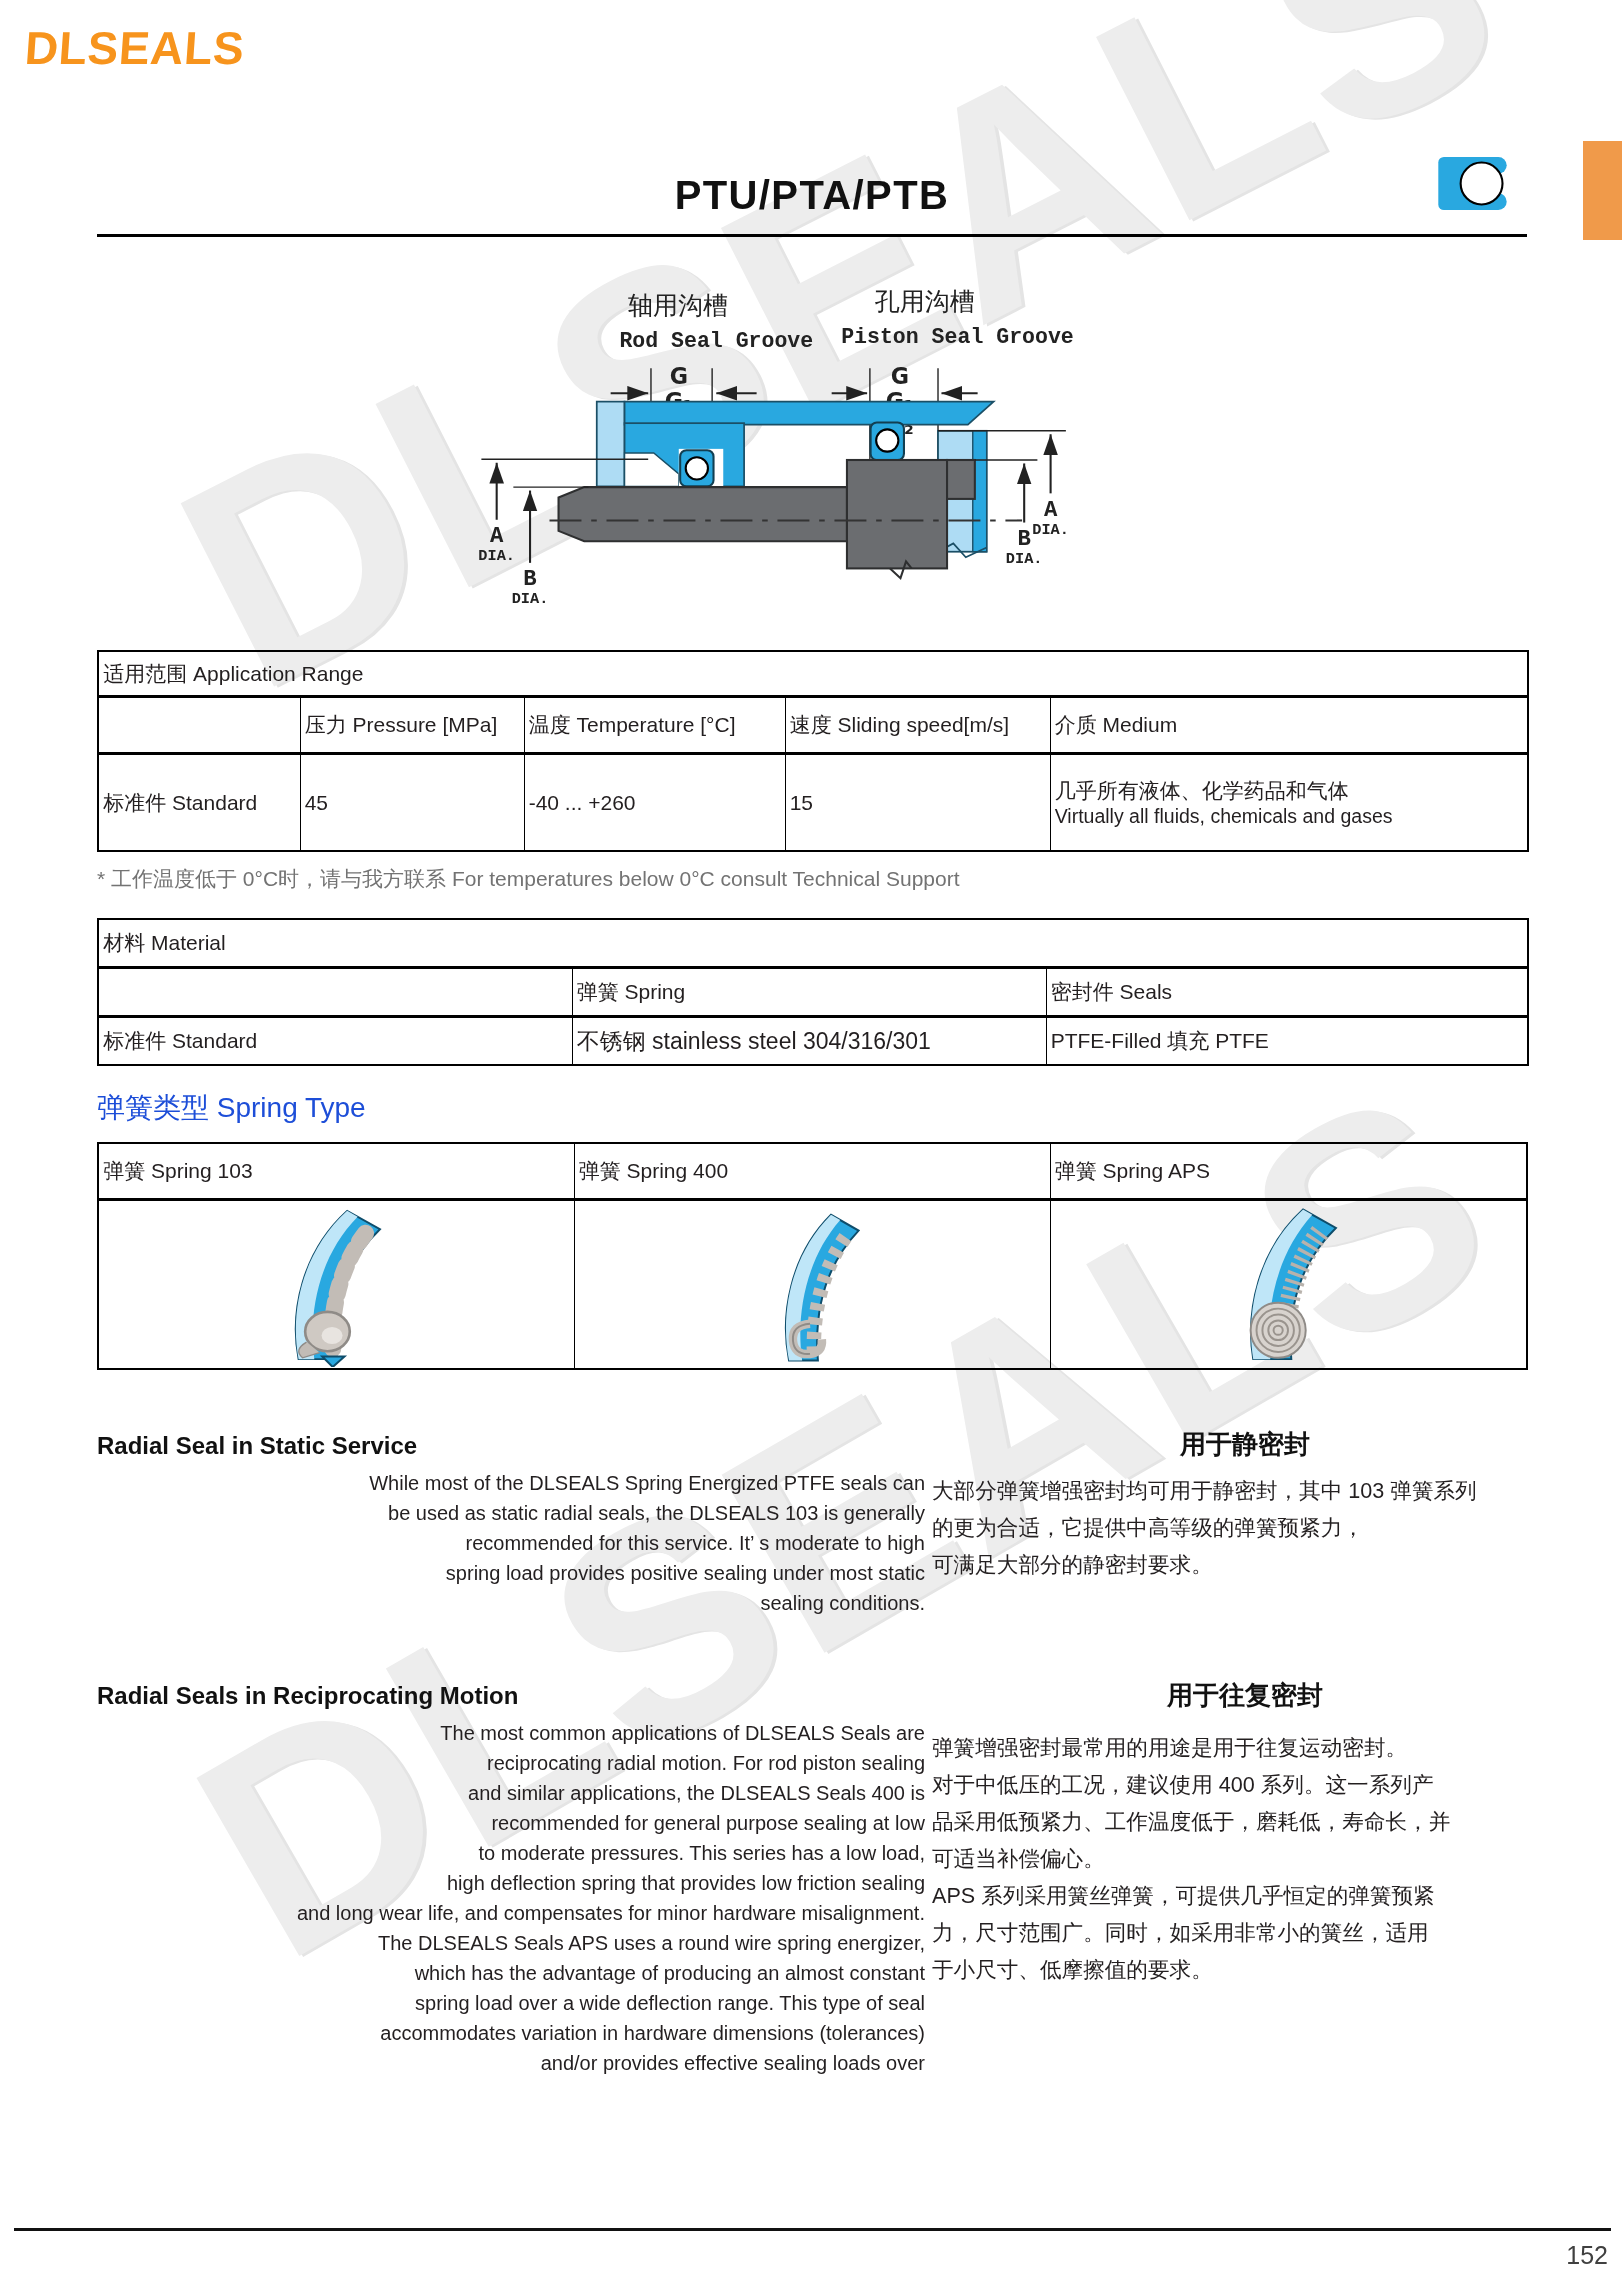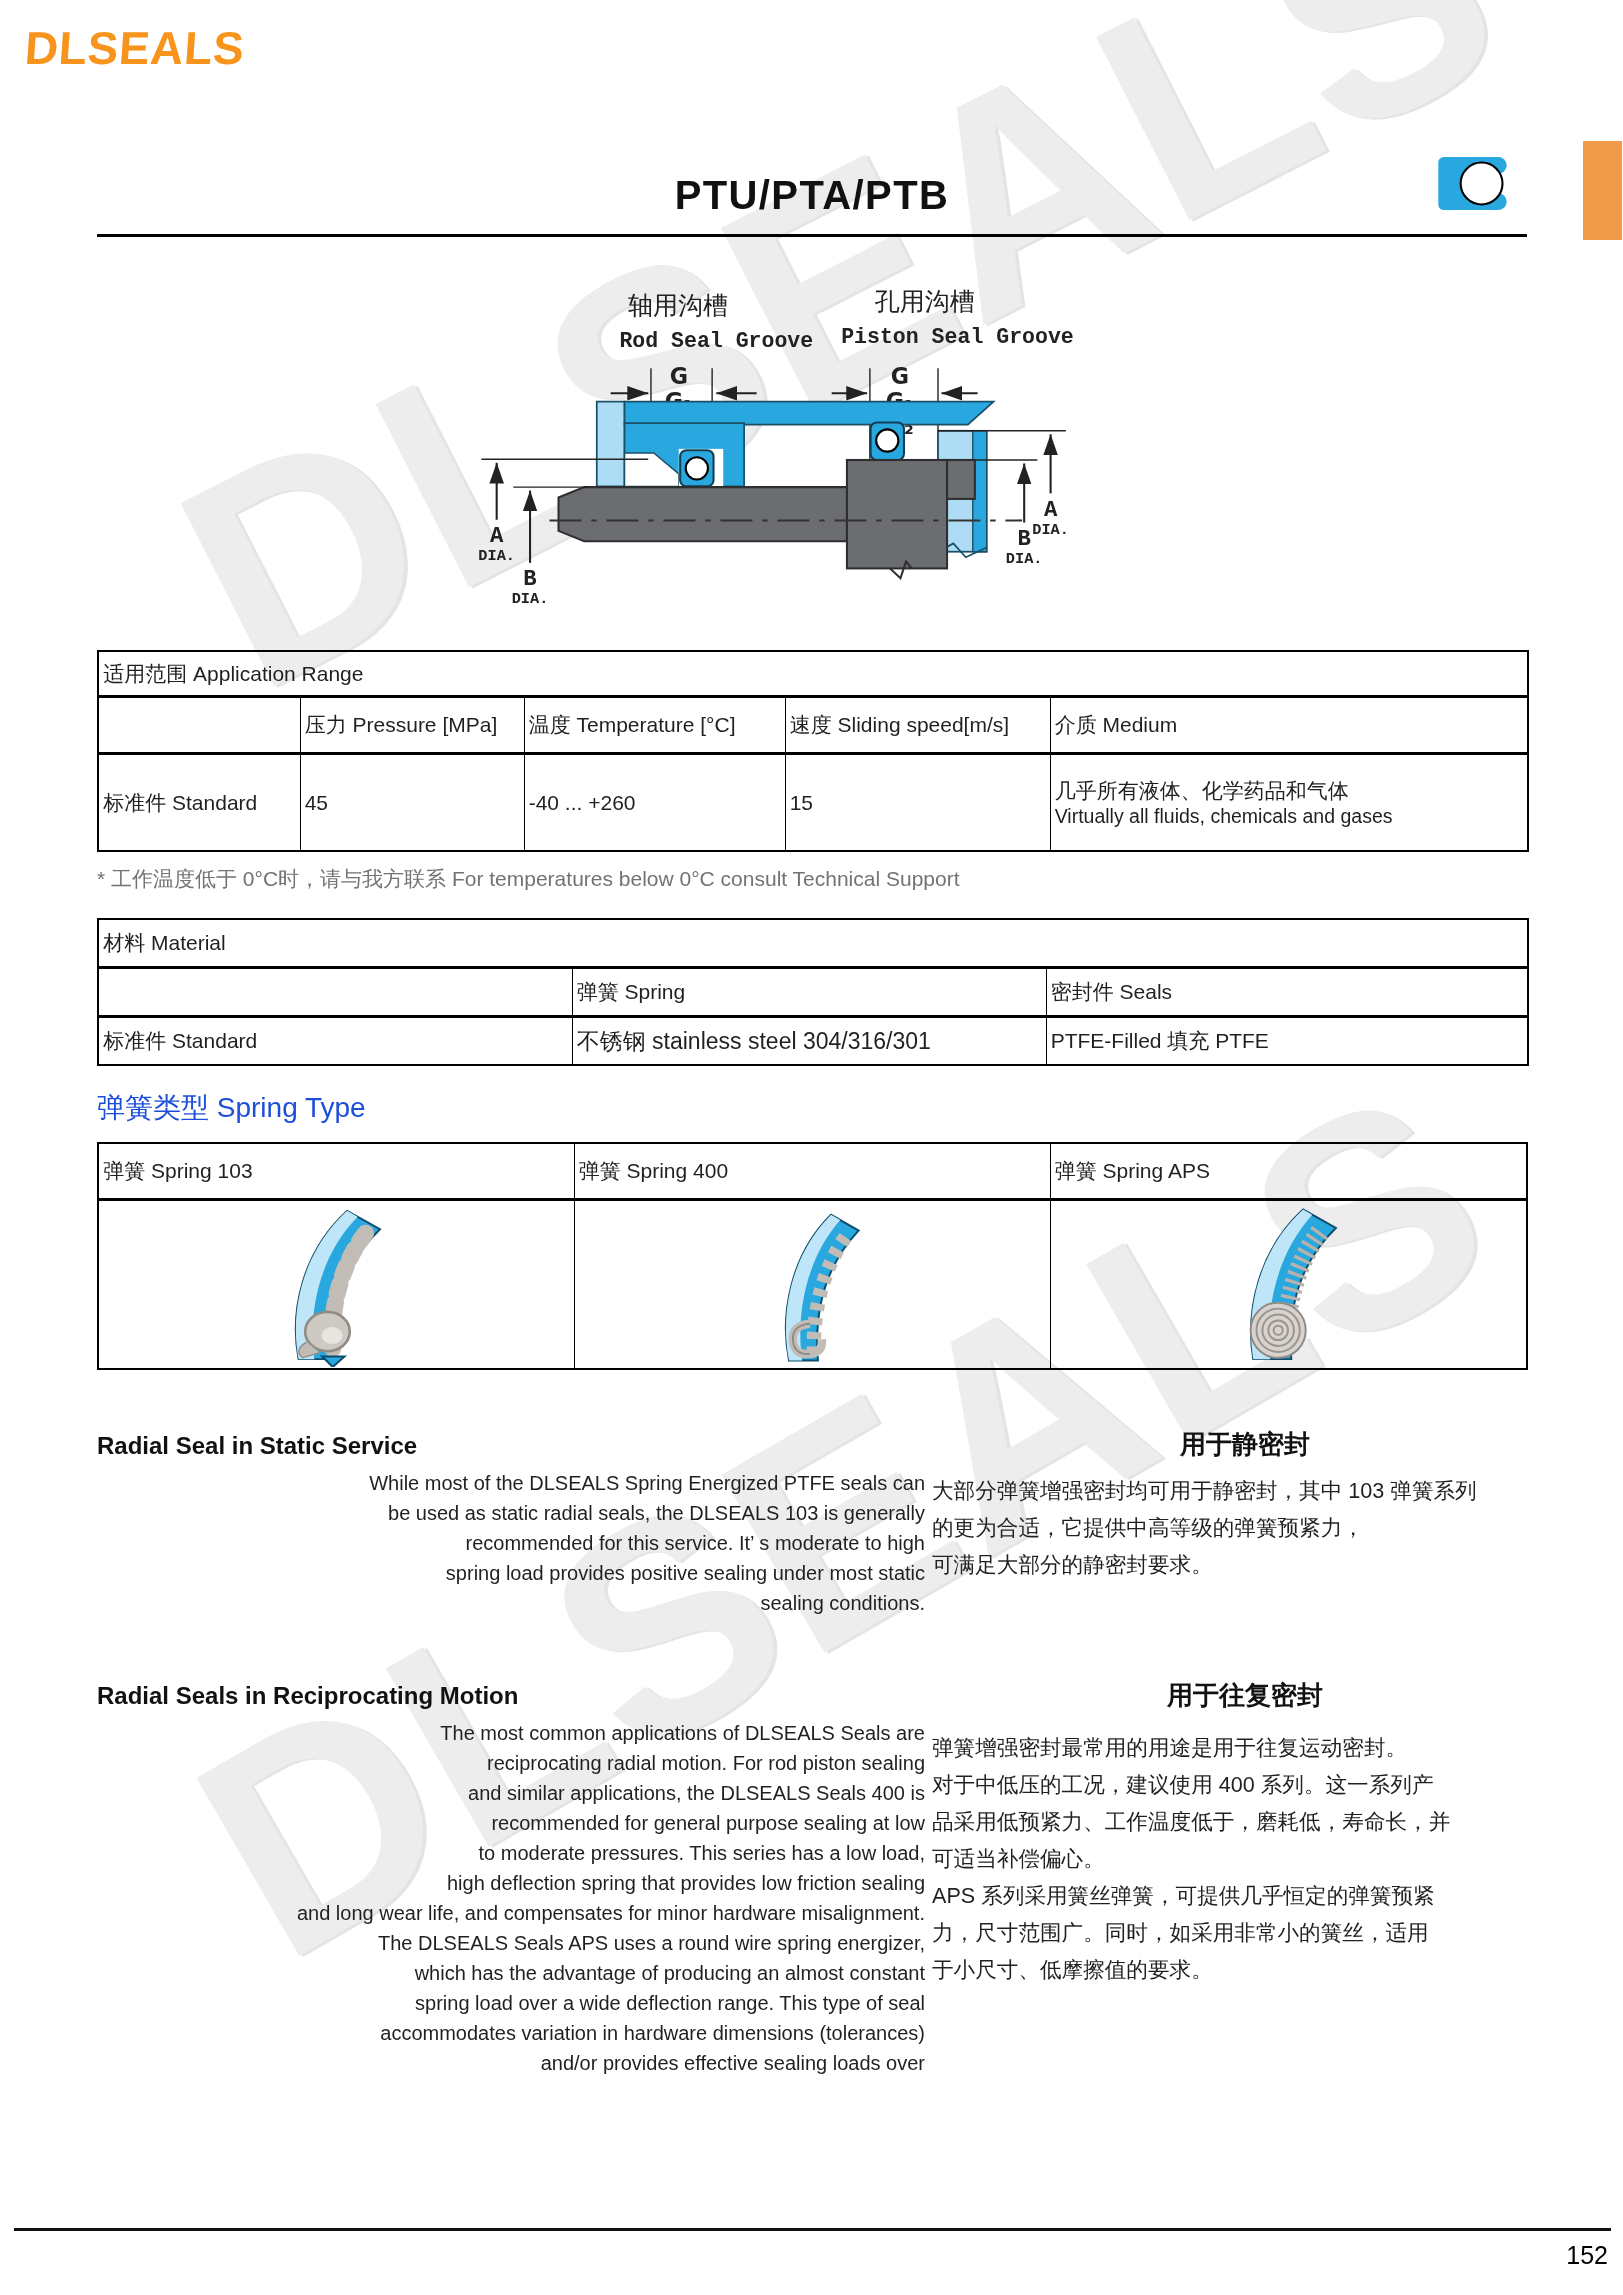--- a/index.html
+++ b/index.html
@@ -30,21 +30,21 @@
   .t3{left:97px;top:1142px;width:1430px;}
   .cell-sub{font-size:19.5px;}
   
   .sec-h-en{font-size:24px;font-weight:bold;color:#111;}
   .sec-h-zh{font-size:26px;font-weight:bold;color:#111;text-align:center;}
   .en-line{font-size:20px;line-height:30px;white-space:nowrap;text-align:right;}
   .zh-line{font-size:21.6px;line-height:37px;white-space:nowrap;}
   .note{left:97px;top:865px;font-size:21px;color:#737373;}
   .spring-heading{left:97px;top:1089px;font-size:28px;font-weight:400;color:#1d4ed8;}
   .footer-rule{left:14px;top:2228px;width:1597px;height:2.8px;background:#111;}
-  .page-num{left:1461px;top:2241px;width:147px;text-align:right;font-size:25px;color:#000000;}
+  .page-num{left:1461px;top:2241px;width:147px;text-align:right;font-size:25px;color:#404040;}
   
   .diagram{left:445px;top:264px;}
   .dg-zh{font-size:36px;fill:#222;font-family:"Liberation Sans",sans-serif;}
   .dg-en{font-size:31px;font-weight:bold;fill:#222;font-family:"Liberation Mono","DejaVu Sans Mono",monospace;}
   .dg-dim{font-size:32px;font-weight:bold;fill:#222;font-family:"DejaVu Sans",sans-serif;}
   .dg-ab{font-size:32px;font-weight:bold;fill:#222;font-family:"Liberation Mono",monospace;}
   .dg-dia{font-size:22px;font-weight:bold;fill:#222;font-family:"Liberation Mono",monospace;}
   .spring-img{display:block;margin:0 auto;}
 </style>
 </head>

